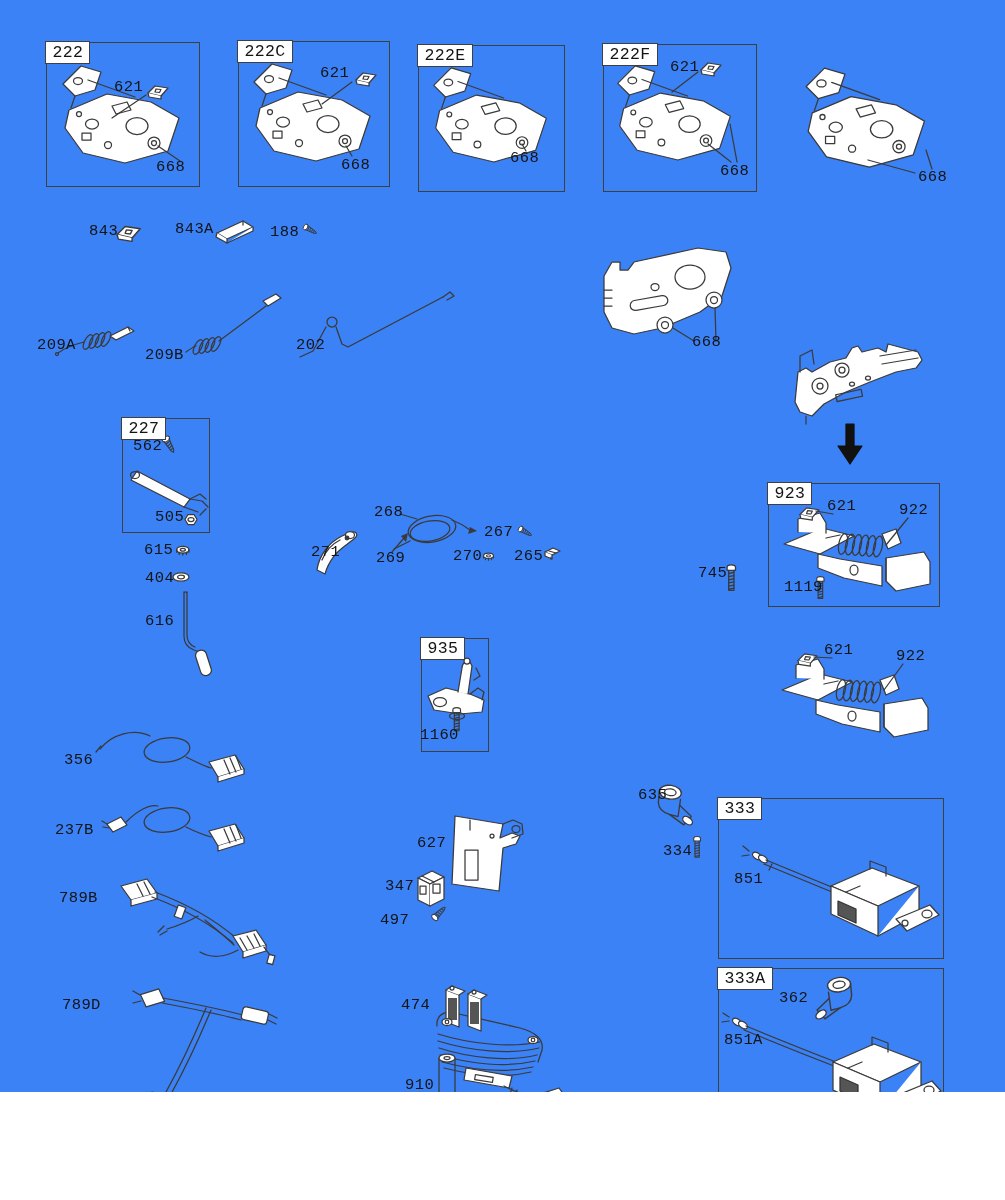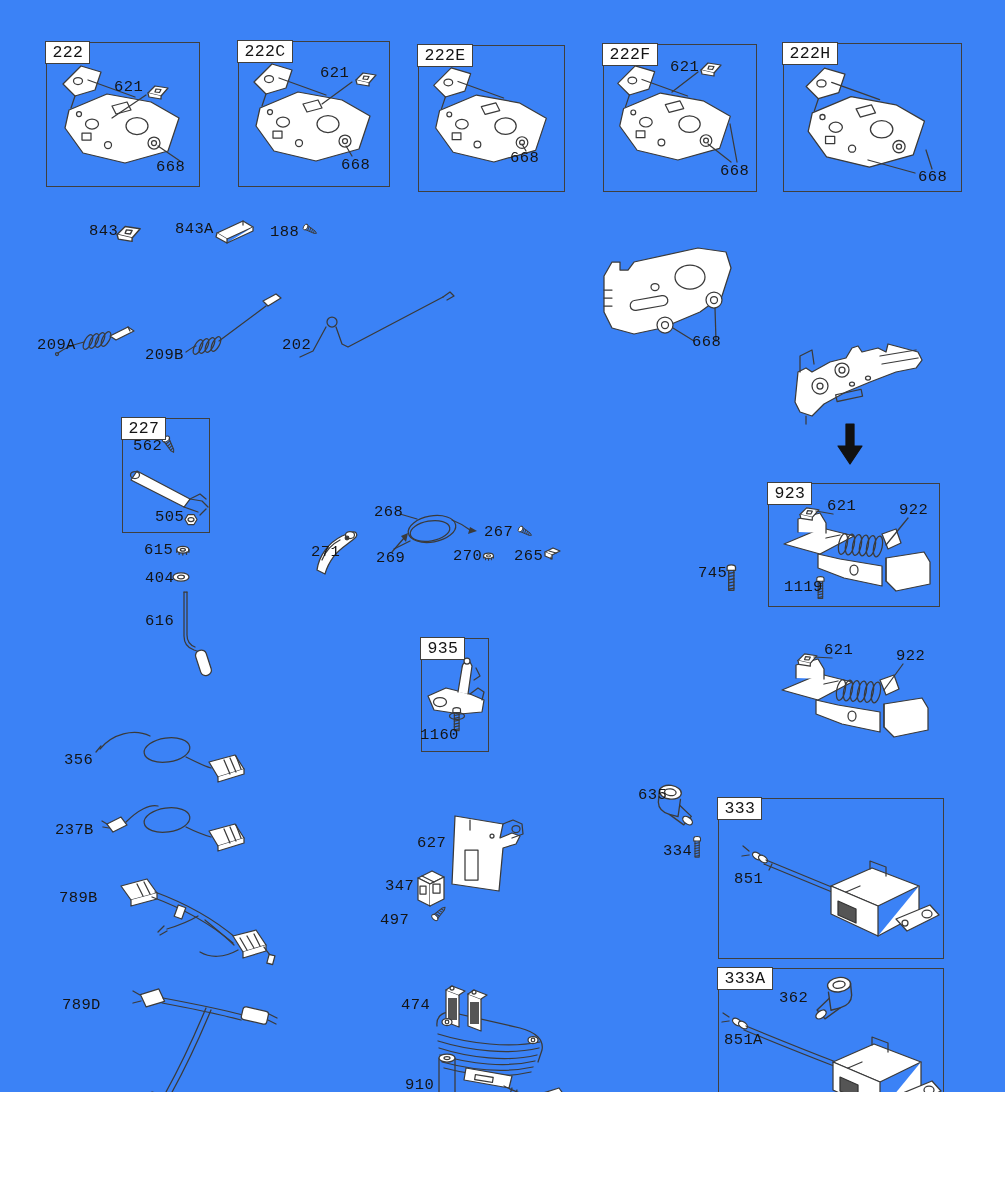--- a/index.html
+++ b/index.html
@@ -421,23 +421,20 @@
     </div>
   <div class="part-box" style="left:238px;top:41px;width:150px;height:144px">
       <div class="box-tab">222C</div>
     </div>
   <div class="part-box" style="left:418px;top:45px;width:145px;height:145px">
       <div class="box-tab">222E</div>
     </div>
   <div class="part-box" style="left:603px;top:44px;width:152px;height:146px">
       <div class="box-tab">222F</div>
     </div>
-  <div class="part-box" style="left:783px;top:43px;width:177px;height:147px">
-      <div class="box-tab">222H</div>
-    </div>
   <div class="part-box" style="left:122px;top:418px;width:86px;height:113px">
       <div class="box-tab">227</div>
     </div>
   <div class="part-box" style="left:768px;top:483px;width:170px;height:122px">
       <div class="box-tab">923</div>
     </div>
   <div class="part-box" style="left:421px;top:638px;width:66px;height:112px">
       <div class="box-tab">935</div>
     </div>
   <div class="part-box" style="left:718px;top:798px;width:224px;height:159px">
@@ -466,21 +463,21 @@
   <span class="callout" style="left:420px;top:728px">1160</span>
   <span class="callout" style="left:734px;top:872px">851</span>
   <span class="callout" style="left:779px;top:991px">362</span>
   <span class="callout" style="left:724px;top:1033px">851A</span>
 
   <span class="callout" style="left:89px;top:224px">843</span>
   <span class="callout" style="left:175px;top:222px">843A</span>
   <span class="callout" style="left:270px;top:225px">188</span>
   <span class="callout" style="left:37px;top:338px">209A</span>
   <span class="callout" style="left:145px;top:348px">209B</span>
-  <span class="callout" style="left:282px;top:338px">202</span>
+  <span class="callout" style="left:296px;top:338px">202</span>
   <span class="callout" style="left:144px;top:543px">615</span>
   <span class="callout" style="left:145px;top:571px">404</span>
   <span class="callout" style="left:145px;top:614px">616</span>
   <span class="callout" style="left:311px;top:545px">271</span>
   <span class="callout" style="left:374px;top:505px">268</span>
   <span class="callout" style="left:376px;top:551px">269</span>
   <span class="callout" style="left:484px;top:525px">267</span>
   <span class="callout" style="left:453px;top:549px">270</span>
   <span class="callout" style="left:514px;top:549px">265</span>
   <span class="callout" style="left:698px;top:566px">745</span>

